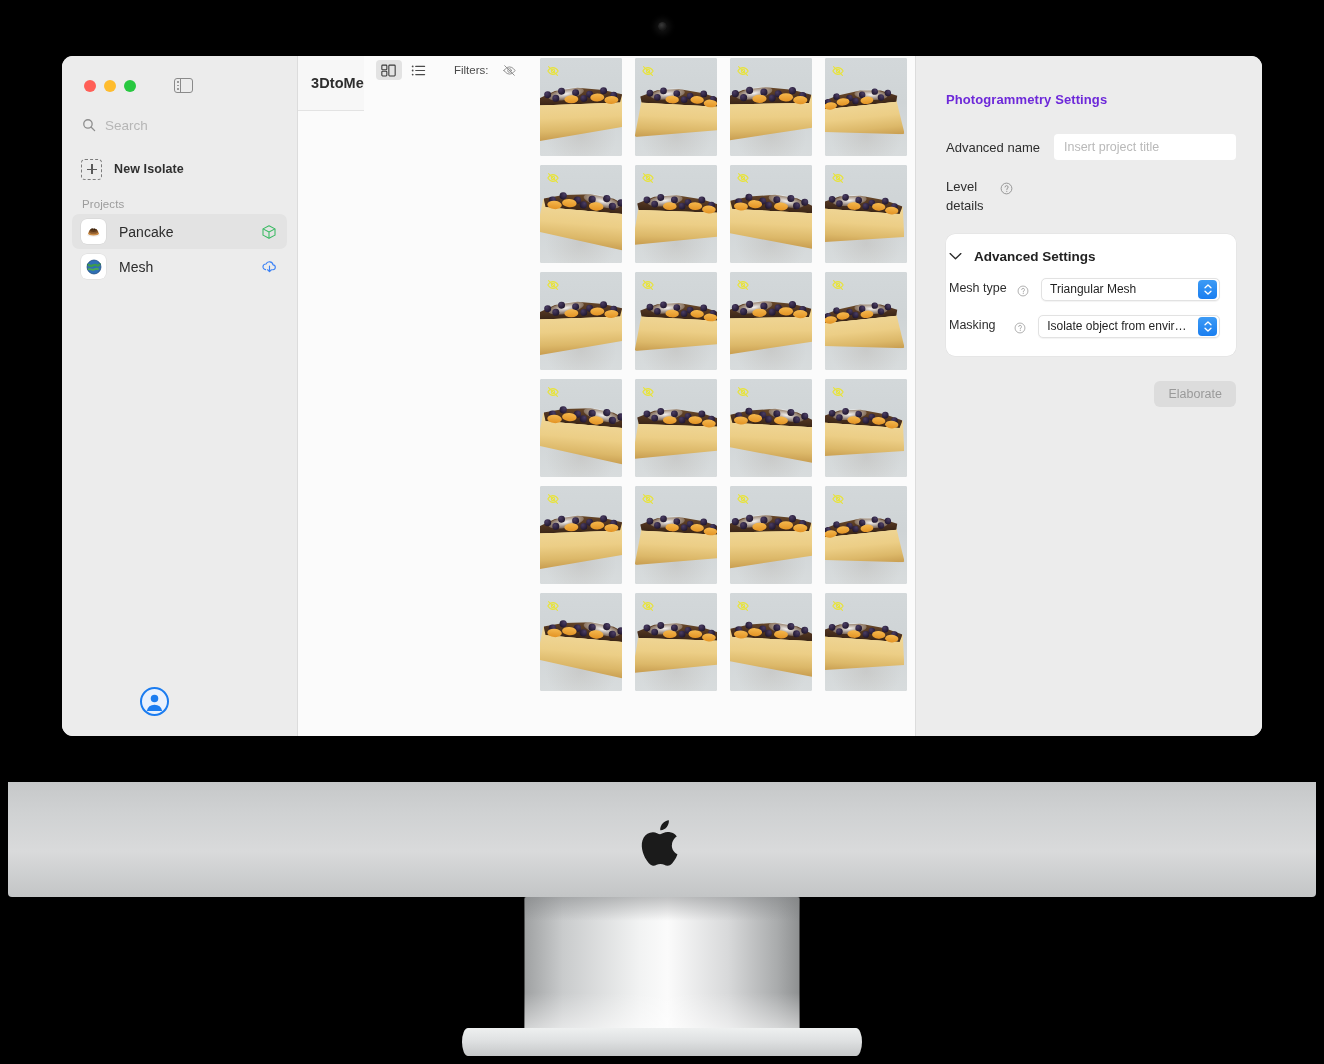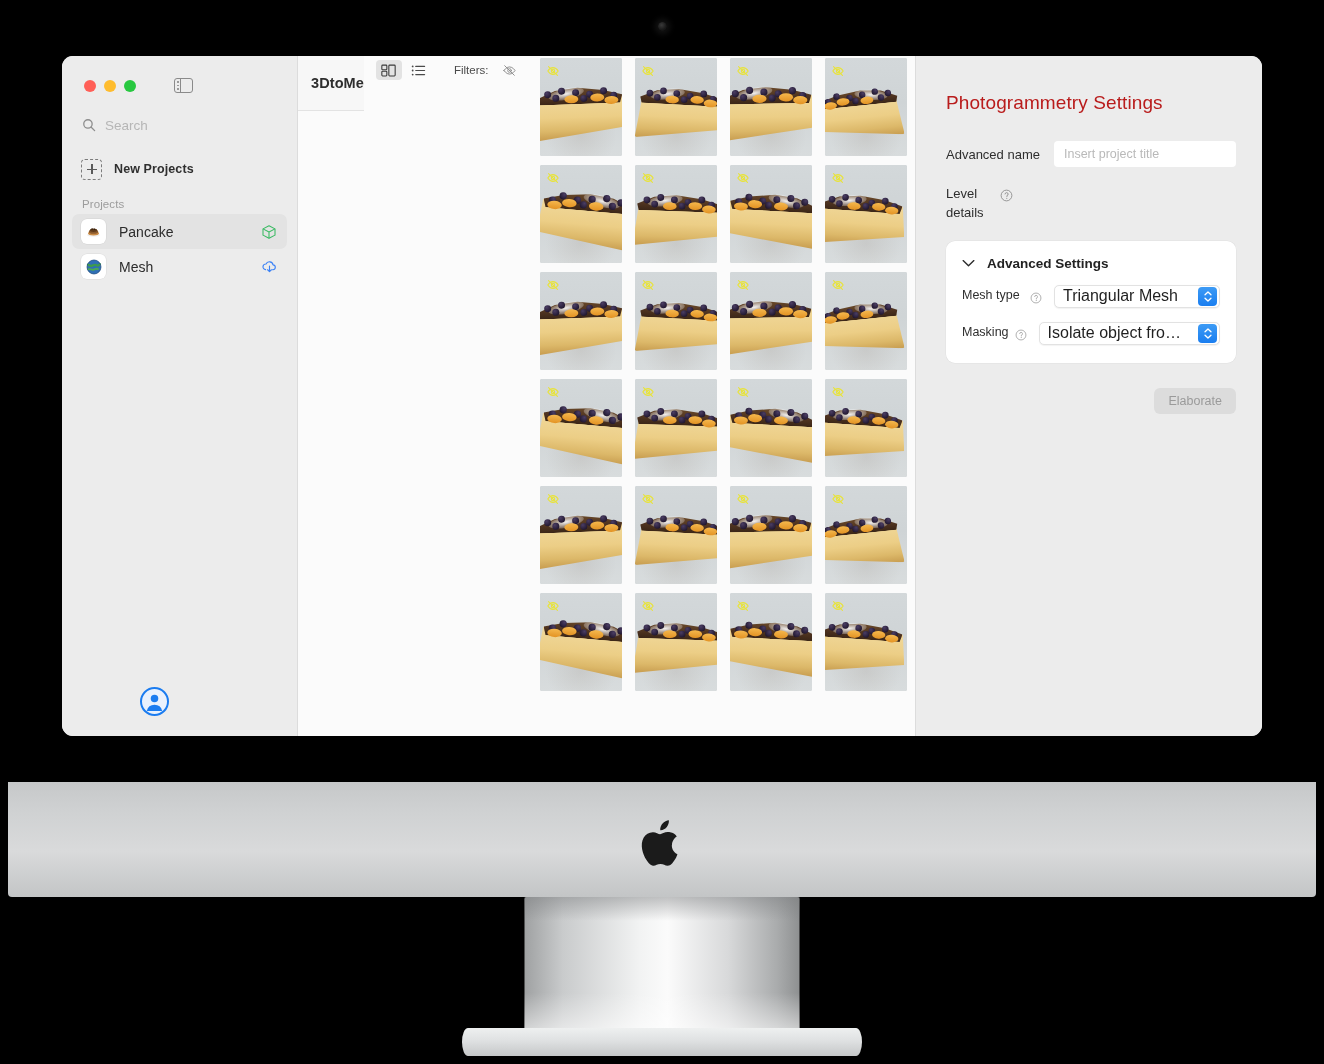--- a/index.html
+++ b/index.html
@@ -208,21 +208,21 @@
     width: 15px; height: 15px; display:flex; align-items:center; justify-content:center;
     z-index: 3;
   }
 
   
   #settings-panel {
     width: 347px; flex: 0 0 347px; height: 100%;
     background: #ececec; border-left: 1px solid #dcdcdc;
     padding: 36px 26px 0 30px;
   }
-  #settings-title { font-size: 19px; font-weight: 400; color: #b91c1c; letter-spacing: .1px; }
+  #settings-title { font-size: 13px; font-weight: 700; color: #6d28d9; letter-spacing: .1px; }
 
   .field-row { display:flex; align-items:center; margin-top: 27px; }
   .field-label { font-size: 13px; color: #2e2e2e; }
   #project-name-input {
     flex: 1 1 auto; margin-left: 14px; height: 26px;
     border: none; border-radius: 4px; background: #fff;
     padding: 0 10px; outline: none;
     font-family: "Liberation Sans", sans-serif; font-size: 12.5px; color:#333;
   }
   #project-name-input::placeholder { color: #b9b9b9; }
@@ -245,39 +245,39 @@
   .slider-thumb {
     position:absolute; top: -1px; left: -2px;
     width: 10px; height: 16px; border-radius: 4px;
     background: #fff; box-shadow: 0 .5px 2px rgba(0,0,0,.3);
     cursor: grab;
   }
   .slider-caption { text-align:center; font-size: 11.5px; color:#3a3a3a; margin-top: 10px; }
 
   #advanced-card {
     margin-top: 18px; background: #fff; border-radius: 9px;
-    padding: 15px 16px 18px 16px;
+    padding: 15px 16px 18px 3px;
     box-shadow: 0 0 0 .5px rgba(0,0,0,.05);
   }
   .adv-head { display:flex; align-items:center; gap: 12px; cursor: pointer; }
   .adv-head .title { font-size: 13.5px; font-weight: 700; color: #222; }
 
   .adv-row { display:flex; align-items:center; margin-top: 14px; }
   .adv-label { font-size: 12.5px; color: #2e2e2e; width: 62px; line-height: 1.4; }
   .adv-help { width: 12px; height:12px; flex:0 0 12px; margin-left: 6px; cursor:pointer;}
   .select-box {
     flex: 1 1 auto; margin-left: 12px; height: 23px;
     background: #fff; border: .8px solid #e2e2e2; border-radius: 5px;
     display:flex; align-items:center; position: relative;
     padding: 0 28px 0 8px; cursor: pointer;
     box-shadow: 0 .5px 1px rgba(0,0,0,.05);
     min-width: 0;
   }
   .select-value {
-    font-size: 16px; color: #1f1f1f; white-space: nowrap;
+    font-size: 12px; color: #1f1f1f; white-space: nowrap;
     overflow: hidden; text-overflow: ellipsis;
   }
   .stepper {
     position:absolute; right: 2px; top: 1.5px;
     width: 19px; height: 19px; border-radius: 4px;
     background: linear-gradient(180deg,#3d9bf5,#1a7ef0);
     display:flex; flex-direction:column; align-items:center; justify-content:center; gap:1px;
   }
 
   #elaborate-btn {
@@ -346,21 +346,21 @@
       <div class="search-row">
         <svg width="14" height="14" viewBox="0 0 16 16">
           <circle cx="6.8" cy="6.8" r="4.8" fill="none" stroke="#8e8e8e" stroke-width="1.5"></circle>
           <line x1="10.3" y1="10.3" x2="14.4" y2="14.4" stroke="#8e8e8e" stroke-width="1.5" stroke-linecap="round"></line>
         </svg>
         <input id="search-input" type="text" placeholder="Search" style="">
       </div>
 
       <div class="newproj-row">
         <span class="dashed-plus"></span>
-        <span class="newproj-label">New Projects</span>
+        <span class="newproj-label">New Isolate</span>
       </div>
 
       <div class="section-label">Projects</div>
 
       <div class="proj-list">
 
         <div class="proj-item" style="background: rgb(227, 227, 227);">
           <span class="proj-thumb">
             <svg width="17" height="17" viewBox="0 0 24 24">
               <ellipse cx="12" cy="17" rx="9" ry="2.4" fill="#efefef"></ellipse>

